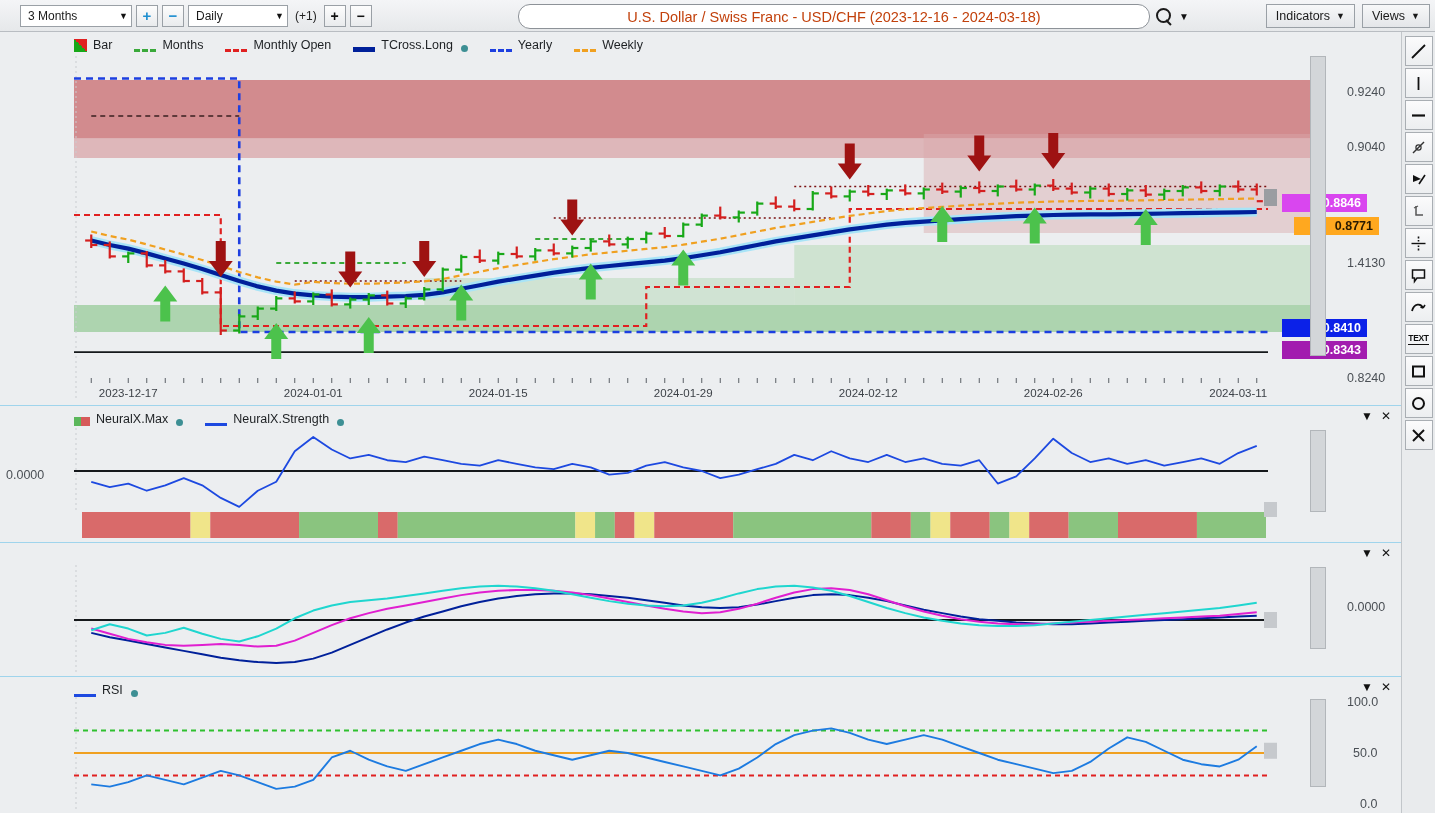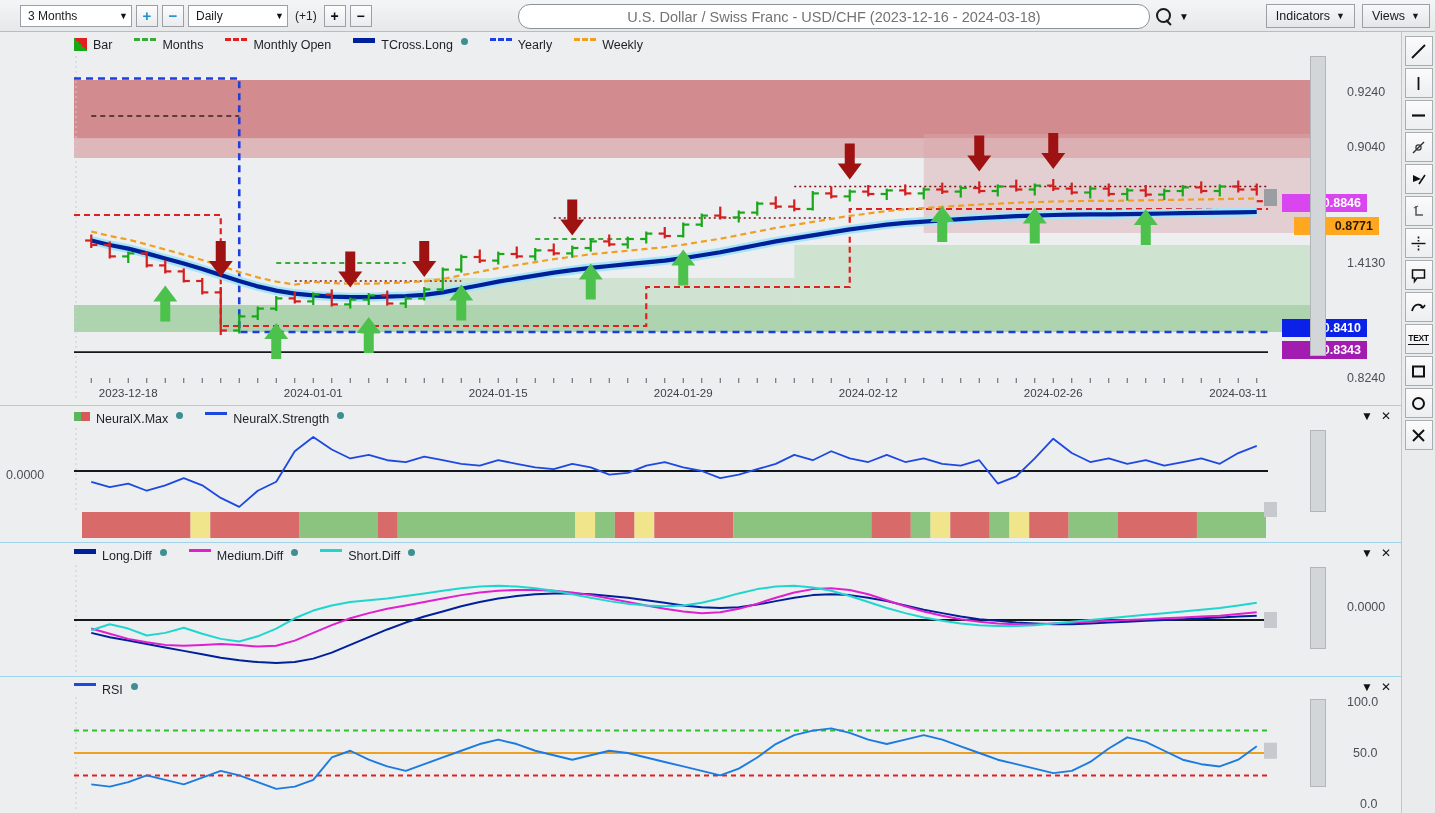--- a/index.html
+++ b/index.html
@@ -36,21 +36,21 @@
   .tb-paren { font-size: 12px; color: #222; padding: 0 3px; }
 
   #symbol-wrap {
     position: absolute; left: 518px; top: 4px;
     display: flex; align-items: center; gap: 6px;
   }
   #symbol-box {
     width: 632px; height: 25px; background: #fff;
     border: 1px solid #8d9298; border-radius: 12px;
     display: flex; align-items: center; justify-content: center;
-    font-size: 14.5px; color: #737373;
+    font-size: 14.5px; color: #c2410c;
   }
   .mag { width: 17px; height: 17px; position: relative; }
   .mag::before {
     content: ""; position: absolute; left: 0; top: 0;
     width: 11px; height: 11px; border: 2px solid #1a1a1a; border-radius: 50%;
   }
   .mag::after {
     content: ""; position: absolute; left: 10px; top: 11px;
     width: 7px; height: 2px; background: #1a1a1a; transform: rotate(45deg);
     transform-origin: left center;
@@ -83,21 +83,21 @@
 
   
   #charts { position: absolute; left: 0; top: 32px; width: 1401px; height: 781px; }
 
   .panel { position: relative; background: #eceef0; border-top: 1px solid #9fd4ec; }
   .panel-legend {
     position: absolute; left: 74px; top: 3px; display: flex;
     align-items: center; gap: 22px; font-size: 12.5px; color: #1d2023;
     z-index: 20; height: 20px;
   }
-  .lgi { display: flex; align-items: flex-start; gap: 6px; }
+  .lgi { display: flex; align-items: flex-end; gap: 6px; }
   .swatch { width: 22px; height: 4px; display: inline-block; }
   .sw-solid-navy { background: #00209a; height: 5px; }
   .sw-solid-blue { background: #1d49e0; height: 3px; }
   .sw-solid-mag { background: #e01fd0; height: 3px; }
   .sw-solid-cy { background: #1fd6cf; height: 3px; }
   .sw-dash { height: 0; border-top: 3px dashed; width: 22px; }
   .sw-bar {
     width: 13px; height: 13px;
     background: linear-gradient(45deg,#18a818 0 50%, #e02020 50% 100%);
   }
@@ -509,21 +509,21 @@
     <div class="axis-y" style="left:1347px; top:339px">0.8240</div>
 
     <div class="badge" style="top:162px; background:#d946ef; color:#fff; width:85px; right:34px">0.8846</div>
     <div class="badge" style="top:185px; background:#ffa81f; color:#2a1a00; width:85px; right:22px">0.8771</div>
     <div class="badge" style="top:287px; background:#0b21e8; color:#fff; width:85px; right:34px">0.8410</div>
     <div class="badge" style="top:309px; background:#a21caf; color:#fff; width:85px; right:34px">0.8343</div>
 
     <div class="scroll-h" style="left:1310px; top:24px; width:16px; height:300px; background:#d3d6d9"></div>
 
     <div class="xaxis" id="xaxis-price" style="top:355px; height:16px">
-        <div class="xtick" style="left: 128.25px;">2023-12-18</div>
+        <div class="xtick" style="left: 128.25px;">2023-12-17</div>
         <div class="xtick" style="left: 313.25px;">2024-01-01</div>
         <div class="xtick" style="left: 498.25px;">2024-01-15</div>
         <div class="xtick" style="left: 683.25px;">2024-01-29</div>
         <div class="xtick" style="left: 868.25px;">2024-02-12</div>
         <div class="xtick" style="left: 1053.25px;">2024-02-26</div>
         <div class="xtick" style="left: 1238.25px;">2024-03-11</div>
         <svg width="1252" height="8" style="position:absolute;left:74px;top:-9px">
           <line x1="17.25" y1="0" x2="17.25" y2="5" stroke="#5a5f65" stroke-width="1"></line>
           <line x1="35.75" y1="0" x2="35.75" y2="5" stroke="#5a5f65" stroke-width="1"></line>
           <line x1="54.25" y1="0" x2="54.25" y2="5" stroke="#5a5f65" stroke-width="1"></line>
@@ -636,37 +636,20 @@
         <rect x="994.6666666666667" y="84" width="49.333333333333336" height="26" fill="#8ac47f"></rect>
         <rect x="1044" y="84" width="78.93333333333334" height="26" fill="#d96a6a"></rect>
         <rect x="1122.9333333333334" y="84" width="69.06666666666666" height="26" fill="#8ac47f"></rect>
         <rect x="1190" y="74" width="13" height="15" fill="#c6c9cd"></rect>
       </svg>
     <div class="axis-y" style="left:6px; top:62px">0.0000</div>
     <div class="scroll-h" style="left:1310px; top:24px; width:16px; height:82px; background:#d3d6d9"></div>
   </div>
 
   <div class="panel" id="p-diff" style="height:134px">
-    <div class="panel-legend">
-      <div class="lgi">
-        <span class="swatch sw-solid-navy"></span>
-        <span>Long.Diff</span>
-        <span class="dot"></span>
-        </div>
-      <div class="lgi">
-        <span class="swatch sw-solid-mag"></span>
-        <span>Medium.Diff</span>
-        <span class="dot"></span>
-        </div>
-      <div class="lgi">
-        <span class="swatch sw-solid-cy"></span>
-        <span>Short.Diff</span>
-        <span class="dot"></span>
-        </div>
-    </div>
     <div class="pan-ctrl">
       <span>▼</span>
       <span>✕</span>
     </div>
     <svg class="plot" id="svg-diff" width="1252" height="110" style="top:22px;left:74px">
         <rect x="0" y="0" width="1252" height="110" fill="#eceef0"></rect>
         <line x1="2" y1="0" x2="2" y2="110" stroke="#c9ccd0" stroke-dasharray="2 3"></line>
         <line x1="0" y1="55" x2="1194" y2="55" stroke="#15181b" stroke-width="1.8"></line>
         <polyline points="17.25,67.87 35.75,72.16 54.25,75.592 72.75,79.024 91.25,82.456 109.75,85.888 128.25,89.32 146.75,92.75200000000001 165.25,95.326 183.75,97.042 202.25,97.9 220.75,97.042 239.25,93.61 257.75,87.604 276.25,79.882 294.75,72.16 313.25,64.438 331.75,57.574 350.25,51.568 368.75,46.42 387.25,41.272 405.75,36.982 424.25,33.55 442.75,30.975999999999996 461.25,29.259999999999998 479.75,28.401999999999997 498.25,28.401999999999997 516.75,29.259999999999998 535.25,30.975999999999996 553.75,32.69199999999999 572.25,35.266 590.75,37.84 609.25,40.414 627.75,42.129999999999995 646.25,42.988 664.75,42.129999999999995 683.25,39.556 701.75,36.123999999999995 720.25,32.69199999999999 738.75,30.118 757.25,29.259999999999998 775.75,30.118 794.25,32.69199999999999 812.75,36.123999999999995 831.25,40.414 849.75,44.704 868.25,48.135999999999996 886.75,51.568 905.25,54.142 923.75,55.858 942.25,57.574 960.75,58.432 979.25,59.29 997.75,59.29 1016.25,58.432 1034.75,57.574 1053.25,56.716 1071.75,55.858 1090.25,55 1108.75,54.142 1127.25,53.284 1145.75,52.426 1164.25,51.568 1182.75,50.71" fill="none" stroke="#00209a" stroke-width="2" stroke-linejoin="round"></polyline>
         <polyline points="17.25,63.58 35.75,68.72800000000001 54.25,73.876 72.75,77.308 91.25,79.882 109.75,80.74000000000001 128.25,79.882 146.75,79.024 165.25,79.882 183.75,81.598 202.25,80.74000000000001 220.75,75.592 239.25,67.87 257.75,60.147999999999996 276.25,53.284 294.75,48.135999999999996 313.25,43.846 331.75,40.414 350.25,36.982 368.75,33.55 387.25,30.118 405.75,27.543999999999997 424.25,25.827999999999996 442.75,24.97 461.25,24.97 479.75,25.827999999999996 498.25,27.543999999999997 516.75,30.118 535.25,33.55 553.75,36.982 572.25,40.414 590.75,43.846 609.25,46.42 627.75,48.135999999999996 646.25,47.278 664.75,43.846 683.25,38.698 701.75,32.69199999999999 720.25,27.543999999999997 738.75,24.112 757.25,23.253999999999998 775.75,24.97 794.25,29.259999999999998 812.75,35.266 831.25,41.272 849.75,46.42 868.25,50.71 886.75,54.142 905.25,56.716 923.75,58.432 942.25,59.29 960.75,59.29 979.25,58.432 997.75,57.574 1016.25,56.716 1034.75,55.858 1053.25,55 1071.75,54.142 1090.25,53.284 1108.75,52.426 1127.25,51.568 1145.75,50.71 1164.25,48.994 1182.75,47.278" fill="none" stroke="#e01fd0" stroke-width="2" stroke-linejoin="round"></polyline>

